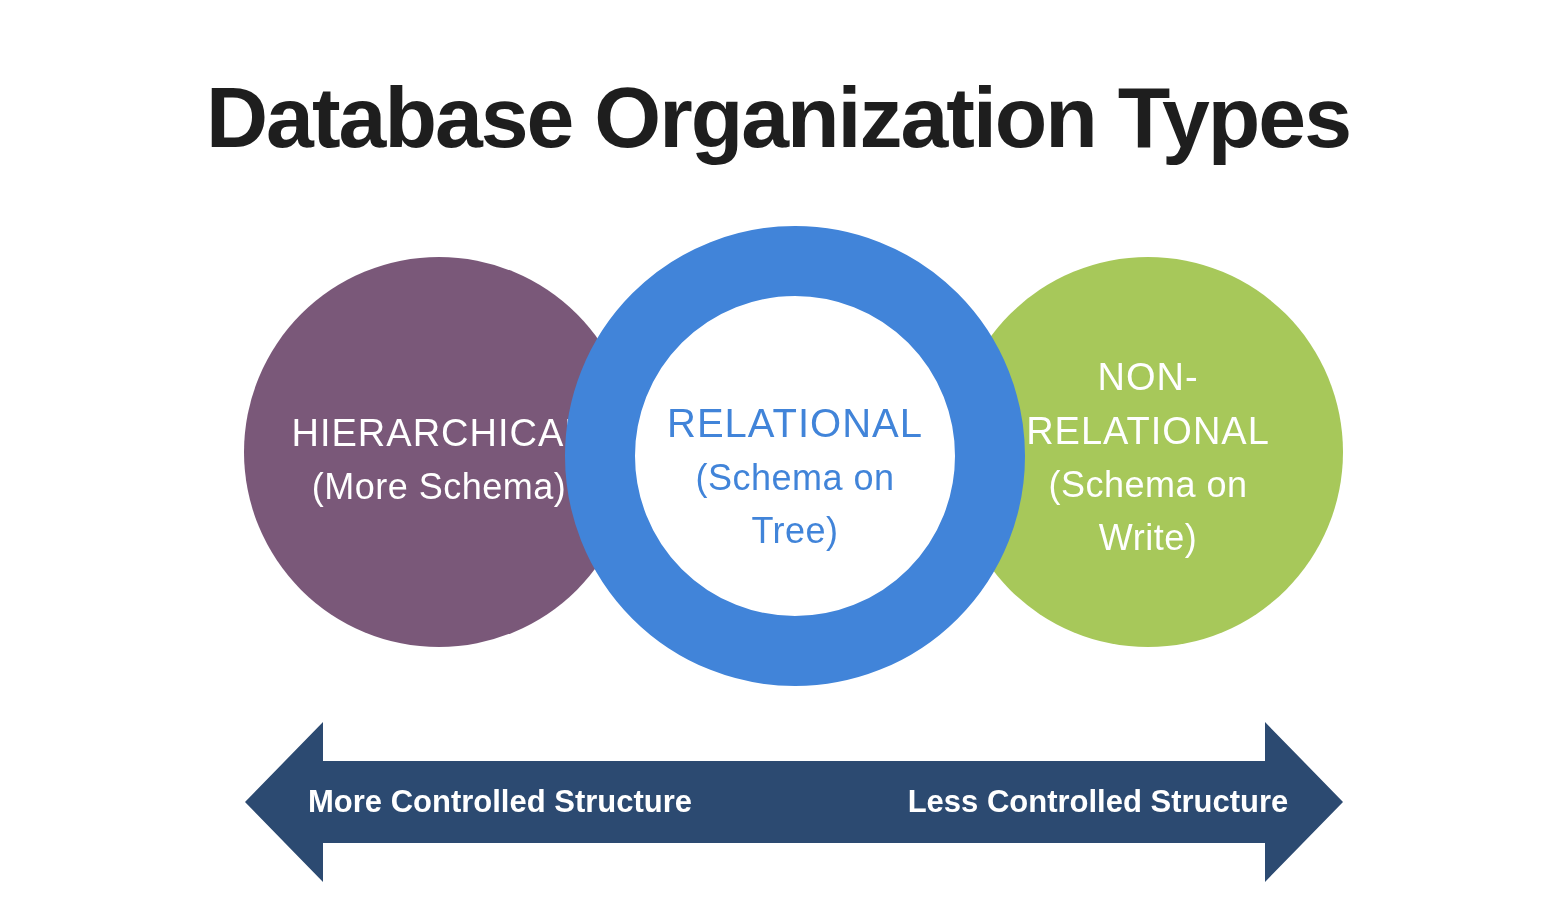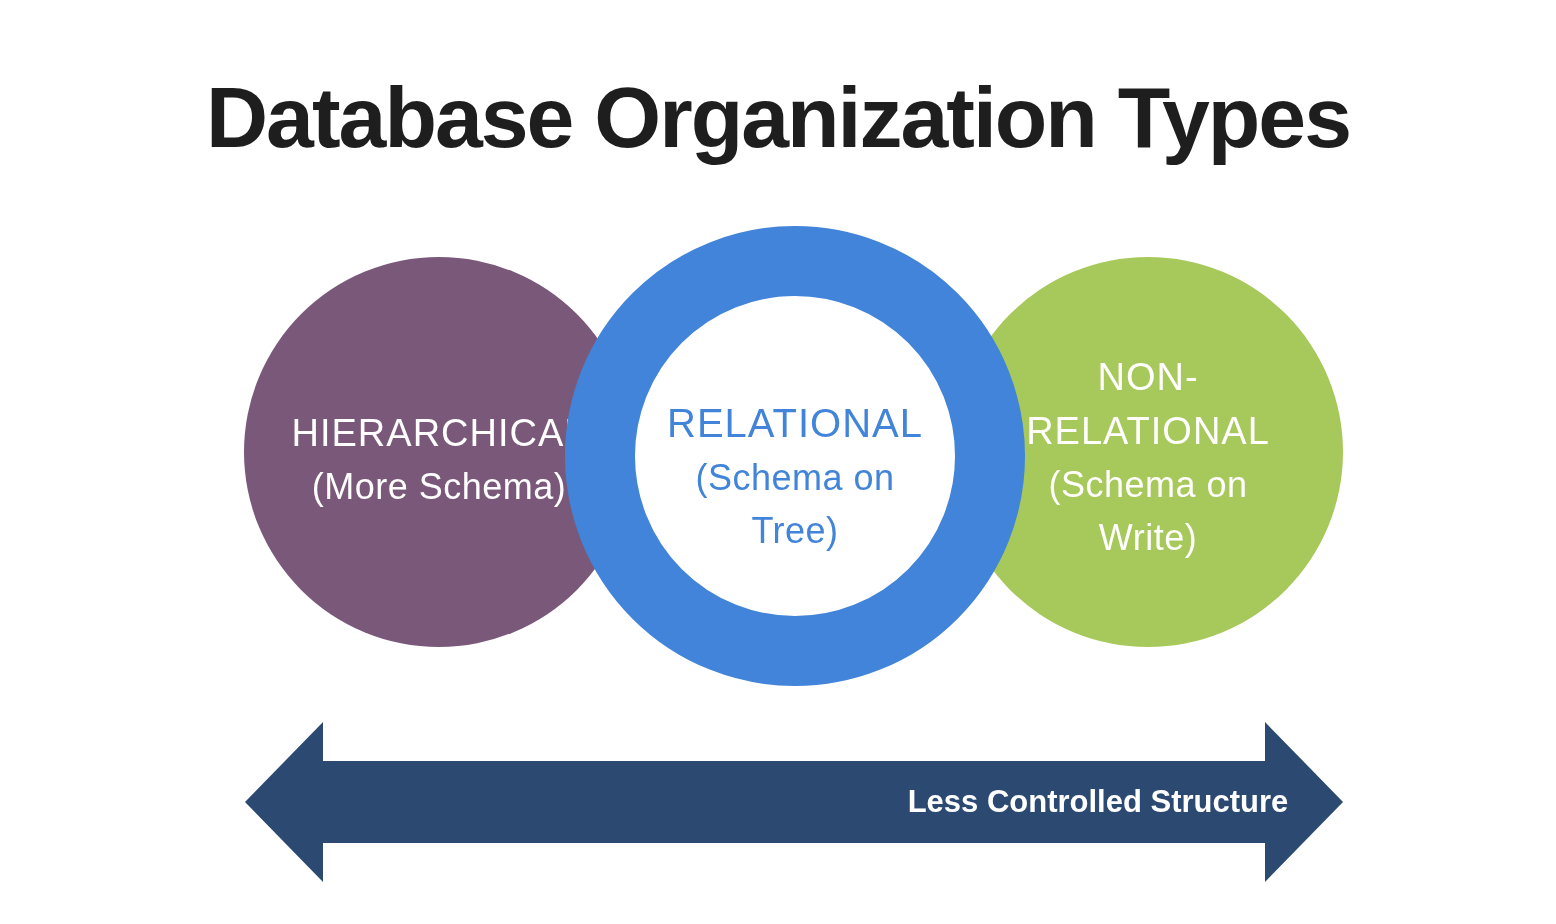--- a/index.html
+++ b/index.html
@@ -131,16 +131,17 @@
     <div class="line-title">NON-</div>
     <div class="line-title">RELATIONAL</div>
     <div class="line-sub">(Schema on</div>
     <div class="line-sub">Write)</div>
   </div>
 
   <svg class="arrow-svg" width="1556" height="224" viewBox="0 0 1556 224">
     <polygon fill="#2c4a71" points="245,102 323,22 323,61 1265,61 1265,22 1343,102 1265,182 1265,143 323,143 323,182"></polygon>
   </svg>
 
+  <div class="arrow-label arrow-label-left">More Controlled Structure</div>
 
   <div class="arrow-label arrow-label-right">Less Controlled Structure</div>
 
 </div>
 
 </body></html>

